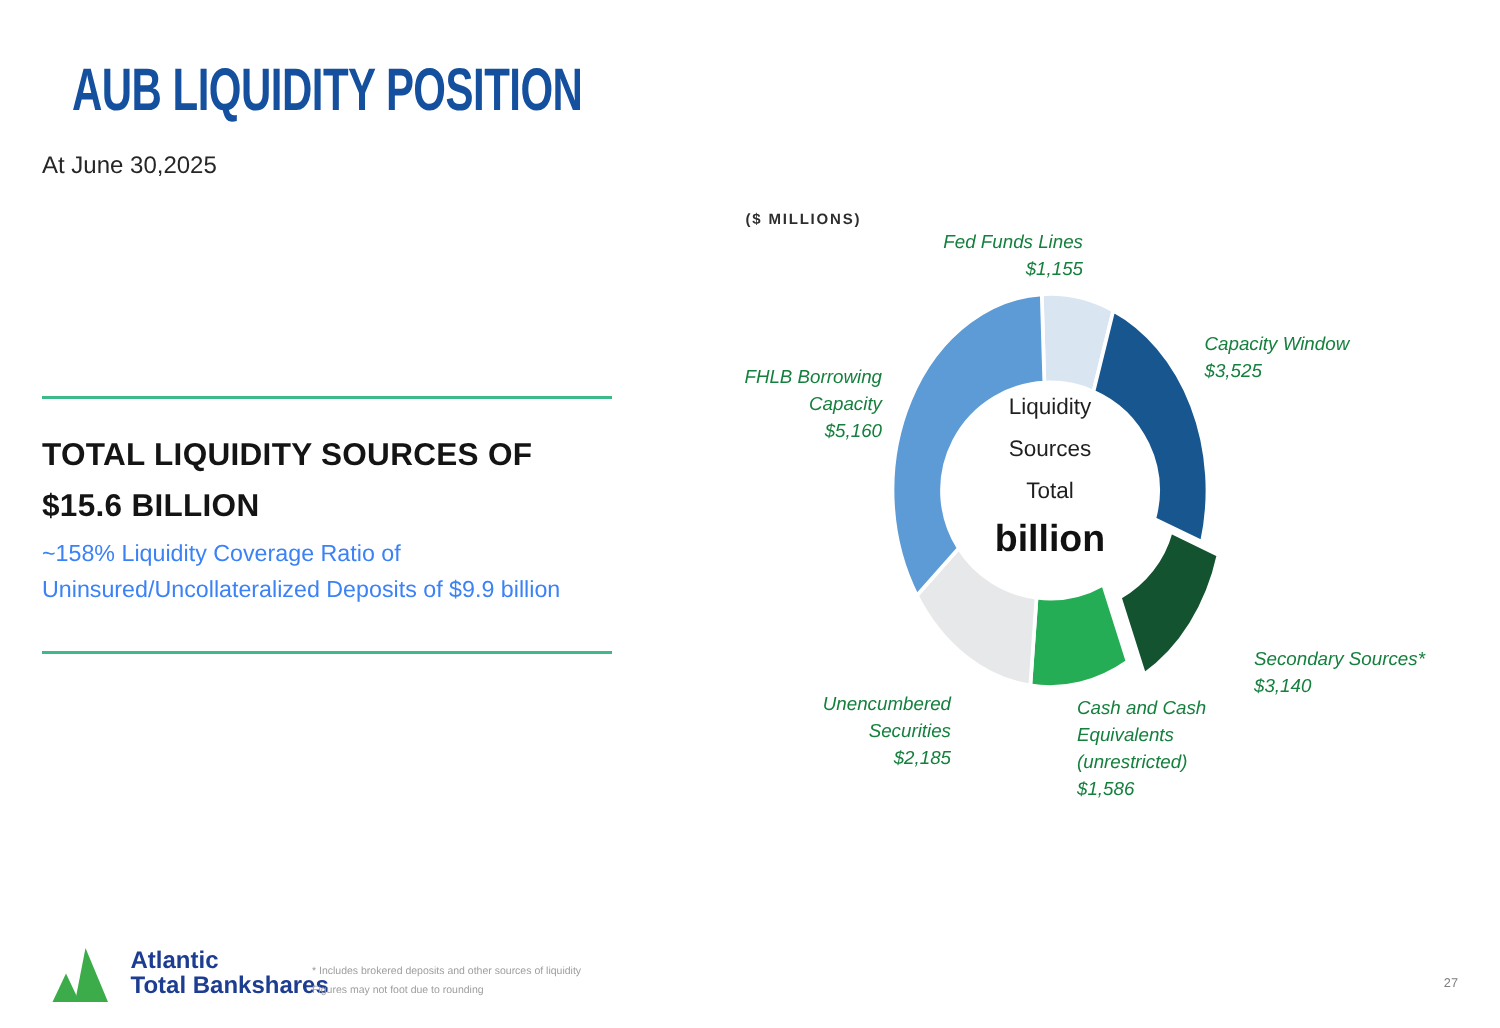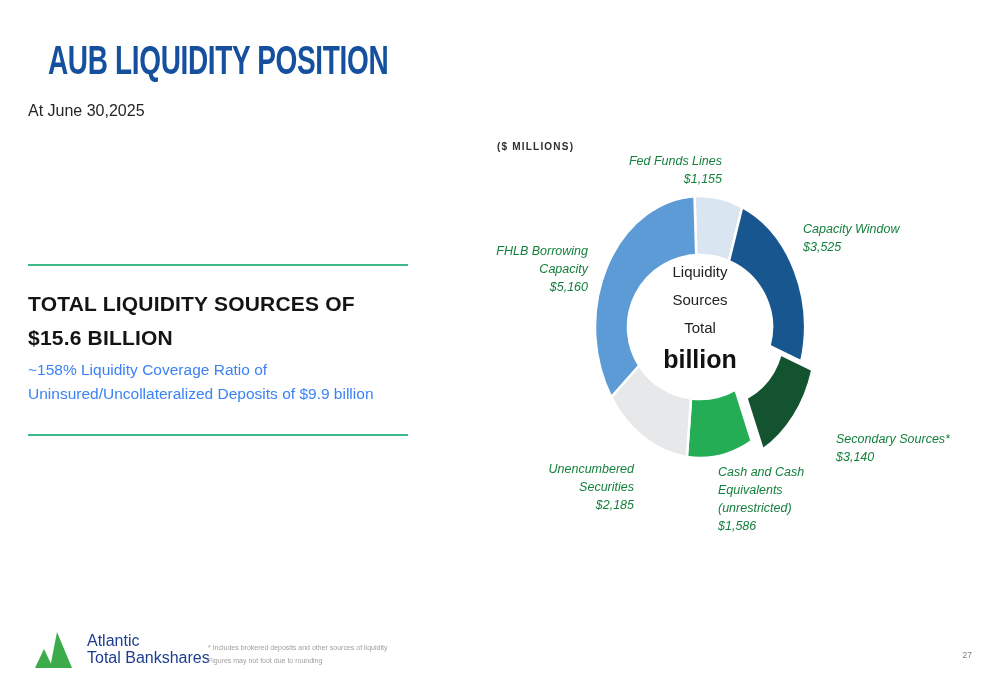--- a/index.html
+++ b/index.html
@@ -98,21 +98,21 @@
   }
   .center-label .cvalue.first { margin-top: 3px; }
 
   
   .logo { left: 33px; top: 631px; }
   .logo-mark { position: absolute; left: 0; top: 0; }
   .logo-text {
     position: absolute; left: 54px; top: 2px;
     color: #1D3D91;
     font-size: 16px;
-    font-weight: normal;
+    font-weight: bold;
     line-height: 16.5px;
     white-space: nowrap;
   }
   .logo-text span { display: block; }
   .footnote {
     left: 208px; top: 641px;
     color: #9E9E9E;
     font-size: 7px;
     line-height: 13px;
   }

